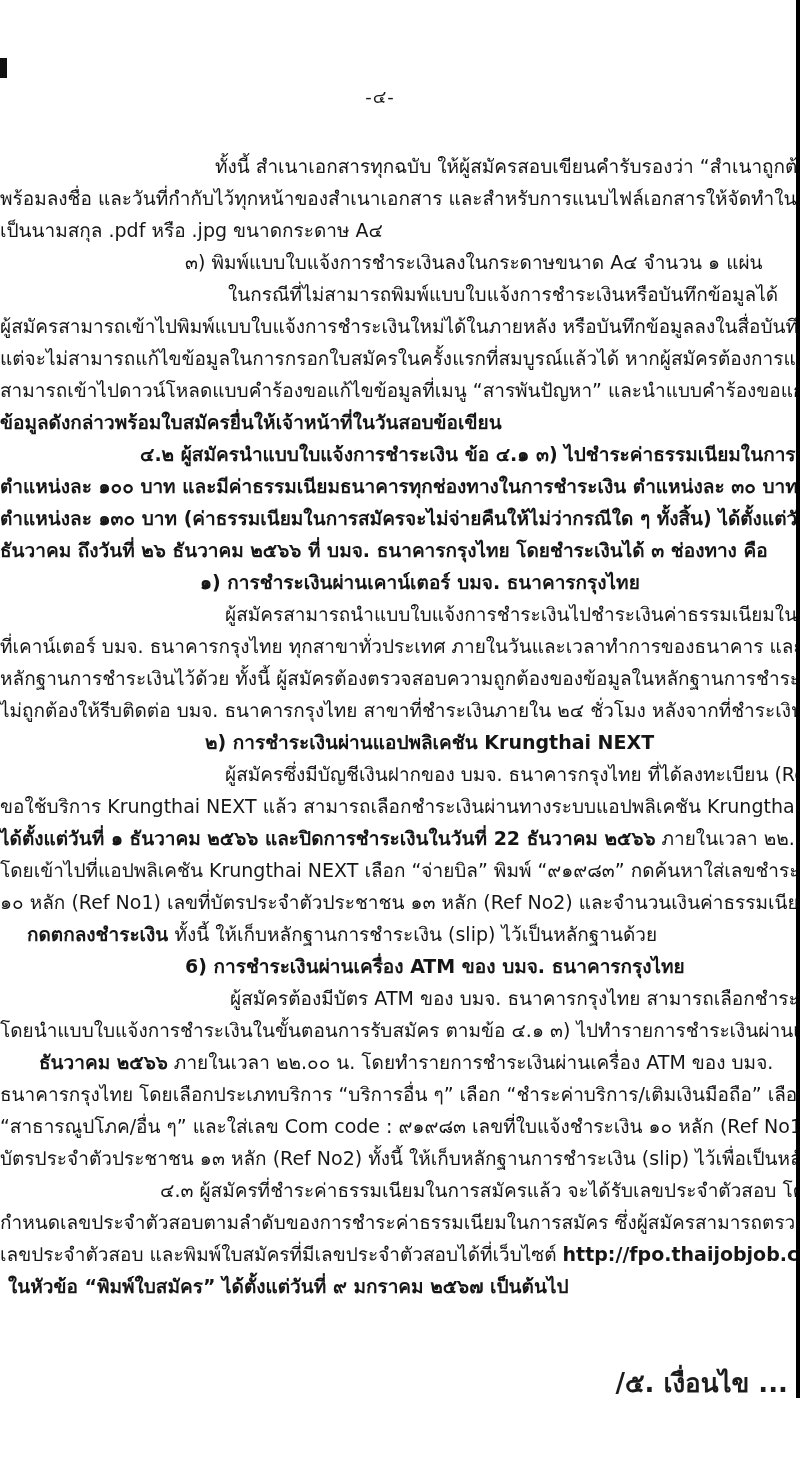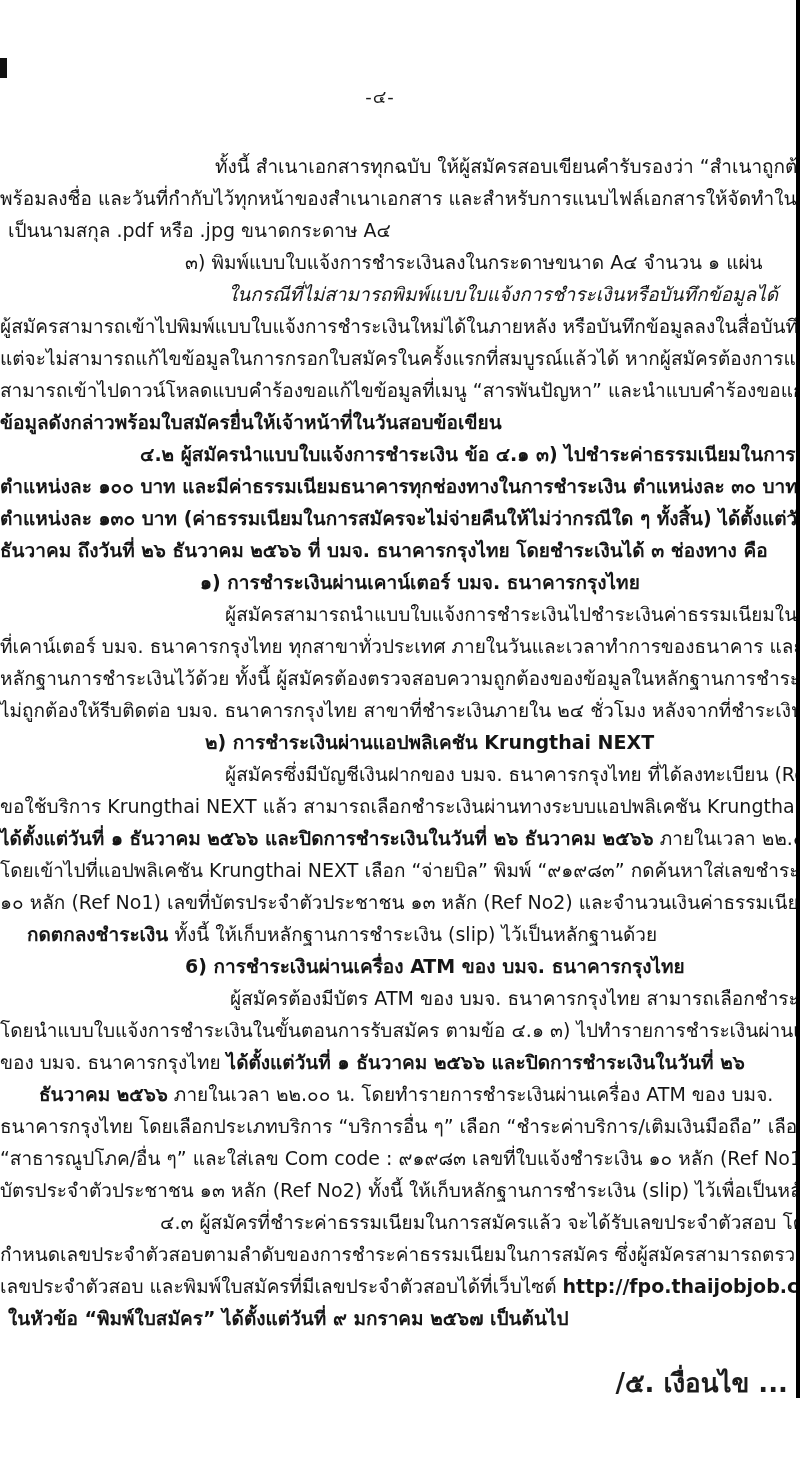--- a/index.html
+++ b/index.html
@@ -68,47 +68,46 @@
   }
 </style>
 </head>
 <body>
 
 <div id="page">
   <div id="page-number">-๔-</div>
   <div id="doc-body">
       <div class="line" style="text-indent: 215px;"><span>ทั้งนี้ สำเนาเอกสารทุกฉบับ ให้ผู้สมัครสอบเขียนคำรับรองว่า “สำเนาถูกต้อง”</span></div>
       <div class="line" style="text-indent: 0px;"><span>พร้อมลงชื่อ และวันที่กำกับไว้ทุกหน้าของสำเนาเอกสาร และสำหรับการแนบไฟล์เอกสารให้จัดทำในรูปแบบไฟล์</span></div>
-      <div class="line" style="text-indent: 0px; margin-left: 8px;"><span>เป็นนามสกุล .pdf หรือ .jpg ขนาดกระดาษ A๔</span></div>
+      <div class="line" style="text-indent: 0px;"><span>เป็นนามสกุล .pdf หรือ .jpg ขนาดกระดาษ A๔</span></div>
       <div class="line" style="text-indent: 185px;"><span>๓) พิมพ์แบบใบแจ้งการชำระเงินลงในกระดาษขนาด A๔ จำนวน ๑ แผ่น</span></div>
-      <div class="line" style="text-indent: 228px; font-style: italic;"><span>ในกรณีที่ไม่สามารถพิมพ์แบบใบแจ้งการชำระเงินหรือบันทึกข้อมูลได้</span></div>
+      <div class="line" style="text-indent: 228px;"><span>ในกรณีที่ไม่สามารถพิมพ์แบบใบแจ้งการชำระเงินหรือบันทึกข้อมูลได้</span></div>
       <div class="line" style="text-indent: 0px;"><span>ผู้สมัครสามารถเข้าไปพิมพ์แบบใบแจ้งการชำระเงินใหม่ได้ในภายหลัง หรือบันทึกข้อมูลลงในสื่อบันทึกข้อมูลได้</span></div>
       <div class="line" style="text-indent: 0px;"><span>แต่จะไม่สามารถแก้ไขข้อมูลในการกรอกใบสมัครในครั้งแรกที่สมบูรณ์แล้วได้ หากผู้สมัครต้องการแก้ไขข้อมูล</span></div>
       <div class="line" style="text-indent: 0px;"><span>สามารถเข้าไปดาวน์โหลดแบบคำร้องขอแก้ไขข้อมูลที่เมนู “สารพันปัญหา” และนำแบบคำร้องขอแก้ไข</span></div>
       <div class="line" style="text-indent: 0px; font-weight: bold;"><span>ข้อมูลดังกล่าวพร้อมใบสมัครยื่นให้เจ้าหน้าที่ในวันสอบข้อเขียน</span></div>
       <div class="line" style="text-indent: 140px;"><span class="b">๔.๒ ผู้สมัครนำแบบใบแจ้งการชำระเงิน ข้อ ๔.๑ ๓) ไปชำระค่าธรรมเนียมในการสมัคร</span></div>
       <div class="line" style="text-indent: 0px;"><span class="b">ตำแหน่งละ ๑๐๐ บาท และมีค่าธรรมเนียมธนาคารทุกช่องทางในการชำระเงิน ตำแหน่งละ ๓๐ บาท รวมเป็น</span></div>
       <div class="line" style="text-indent: 0px;"><span class="b">ตำแหน่งละ ๑๓๐ บาท (ค่าธรรมเนียมในการสมัครจะไม่จ่ายคืนให้ไม่ว่ากรณีใด ๆ ทั้งสิ้น) ได้ตั้งแต่วันที่ ๑</span></div>
       <div class="line" style="text-indent: 0px;"><span class="b">ธันวาคม ถึงวันที่ ๒๖ ธันวาคม ๒๕๖๖ ที่ บมจ. ธนาคารกรุงไทย โดยชำระเงินได้ ๓ ช่องทาง คือ</span></div>
       <div class="line" style="text-indent: 200px;"><span class="b">๑) การชำระเงินผ่านเคาน์เตอร์ บมจ. ธนาคารกรุงไทย</span></div>
       <div class="line" style="text-indent: 225px;"><span>ผู้สมัครสามารถนำแบบใบแจ้งการชำระเงินไปชำระเงินค่าธรรมเนียมในการสมัคร</span></div>
       <div class="line" style="text-indent: 0px;"><span>ที่เคาน์เตอร์ บมจ. ธนาคารกรุงไทย ทุกสาขาทั่วประเทศ ภายในวันและเวลาทำการของธนาคาร และให้เก็บ</span></div>
       <div class="line" style="text-indent: 0px;"><span>หลักฐานการชำระเงินไว้ด้วย ทั้งนี้ ผู้สมัครต้องตรวจสอบความถูกต้องของข้อมูลในหลักฐานการชำระเงิน หากพบว่า</span></div>
       <div class="line" style="text-indent: 0px;"><span>ไม่ถูกต้องให้รีบติดต่อ บมจ. ธนาคารกรุงไทย สาขาที่ชำระเงินภายใน ๒๔ ชั่วโมง หลังจากที่ชำระเงิน</span></div>
       <div class="line" style="text-indent: 205px;"><span class="b">๒) การชำระเงินผ่านแอปพลิเคชัน Krungthai NEXT</span></div>
       <div class="line" style="text-indent: 225px;"><span>ผู้สมัครซึ่งมีบัญชีเงินฝากของ บมจ. ธนาคารกรุงไทย ที่ได้ลงทะเบียน (Register)</span></div>
       <div class="line" style="text-indent: 0px;"><span>ขอใช้บริการ Krungthai NEXT แล้ว สามารถเลือกชำระเงินผ่านทางระบบแอปพลิเคชัน Krungthai NEXT</span></div>
-      <div class="line" style="text-indent: 0px;"><span class="b">ได้ตั้งแต่วันที่ ๑ ธันวาคม ๒๕๖๖ และปิดการชำระเงินในวันที่ ๒๖ ธันวาคม ๒๕๖๖</span><span> ภายในเวลา ๒๒.๐๐ น.</span></div>
+      <div class="line" style="text-indent: 0px;"><span class="b">ได้ตั้งแต่วันที่ ๑ ธันวาคม ๒๕๖๖ และปิดการชำระเงินในวันที่ 22 ธันวาคม ๒๕๖๖</span><span> ภายในเวลา ๒๒.๐๐ น.</span></div>
       <div class="line" style="text-indent: 0px;"><span>โดยเข้าไปที่แอปพลิเคชัน Krungthai NEXT เลือก “จ่ายบิล” พิมพ์ “๙๑๙๘๓” กดค้นหาใส่เลขชำระเงิน</span></div>
       <div class="line" style="text-indent: 0px;"><span>๑๐ หลัก (Ref No1) เลขที่บัตรประจำตัวประชาชน ๑๓ หลัก (Ref No2) และจำนวนเงินค่าธรรมเนียม จากนั้น</span></div>
       <div class="line" style="text-indent: 0px; padding-left: 27px;"><span class="b">กดตกลงชำระเงิน</span><span> ทั้งนี้ ให้เก็บหลักฐานการชำระเงิน (slip) ไว้เป็นหลักฐานด้วย</span></div>
       <div class="line" style="text-indent: 185px;"><span class="b">6) การชำระเงินผ่านเครื่อง ATM ของ บมจ. ธนาคารกรุงไทย</span></div>
       <div class="line" style="text-indent: 230px;"><span>ผู้สมัครต้องมีบัตร ATM ของ บมจ. ธนาคารกรุงไทย สามารถเลือกชำระเงิน</span></div>
       <div class="line" style="text-indent: 0px;"><span>โดยนำแบบใบแจ้งการชำระเงินในขั้นตอนการรับสมัคร ตามข้อ ๔.๑ ๓) ไปทำรายการชำระเงินผ่านเครื่อง ATM</span></div>
-      <div class="line" style="text-indent: 0px;"><span>ของ บมจ. ธนาคารกรุงไทย </span><span class="b">ได้ตั้งแต่วันที่ ๑ ธันวาคม ๒๕๖๖ และปิดการชำระเงินในวันที่ ๒๖</span></div>
       <div class="line" style="text-indent: 0px; padding-left: 39px;"><span class="b">ธันวาคม ๒๕๖๖</span><span> ภายในเวลา ๒๒.๐๐ น. โดยทำรายการชำระเงินผ่านเครื่อง ATM ของ บมจ.</span></div>
       <div class="line" style="text-indent: 0px;"><span>ธนาคารกรุงไทย โดยเลือกประเภทบริการ “บริการอื่น ๆ” เลือก “ชำระค่าบริการ/เติมเงินมือถือ” เลือก</span></div>
       <div class="line" style="text-indent: 0px;"><span>“สาธารณูปโภค/อื่น ๆ” และใส่เลข Com code : ๙๑๙๘๓ เลขที่ใบแจ้งชำระเงิน ๑๐ หลัก (Ref No1) เลขที่</span></div>
       <div class="line" style="text-indent: 0px;"><span>บัตรประจำตัวประชาชน ๑๓ หลัก (Ref No2) ทั้งนี้ ให้เก็บหลักฐานการชำระเงิน (slip) ไว้เพื่อเป็นหลักฐานด้วย</span></div>
       <div class="line" style="text-indent: 160px;"><span>๔.๓ ผู้สมัครที่ชำระค่าธรรมเนียมในการสมัครแล้ว จะได้รับเลขประจำตัวสอบ โดยจะ</span></div>
       <div class="line" style="text-indent: 0px;"><span>กำหนดเลขประจำตัวสอบตามลำดับของการชำระค่าธรรมเนียมในการสมัคร ซึ่งผู้สมัครสามารถตรวจสอบ</span></div>
       <div class="line" style="text-indent: 0px;"><span>เลขประจำตัวสอบ และพิมพ์ใบสมัครที่มีเลขประจำตัวสอบได้ที่เว็บไซต์ </span><span class="b">http://fpo.thaijobjob.com</span></div>
       <div class="line" style="text-indent: 0px; margin-left: 8px;"><span class="b">ในหัวข้อ “พิมพ์ใบสมัคร” ได้ตั้งแต่วันที่ ๙ มกราคม ๒๕๖๗ เป็นต้นไป</span></div>
     </div>
   <div id="footer-note">/๕. เงื่อนไข ...</div>

